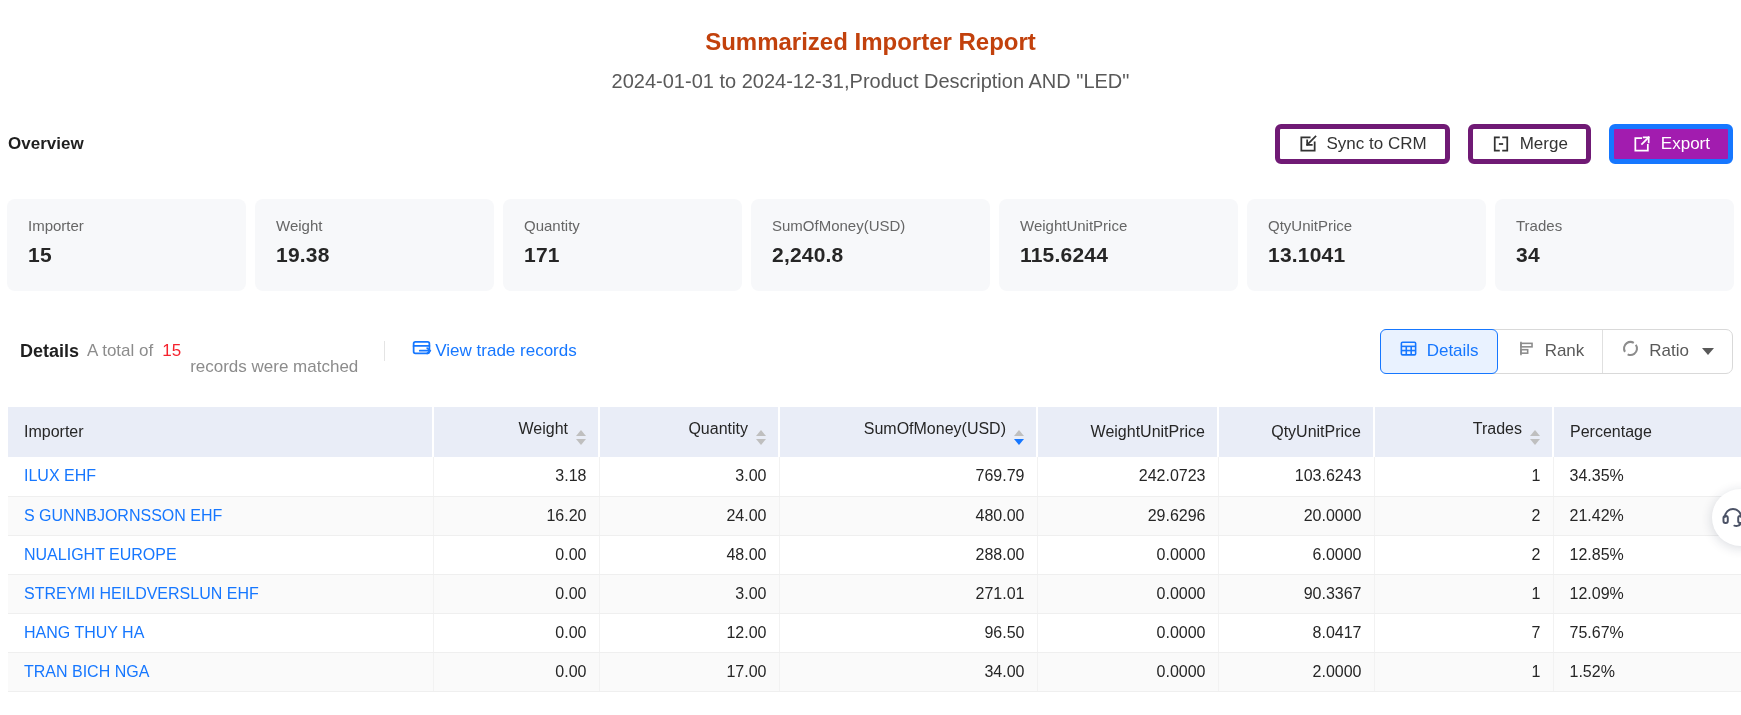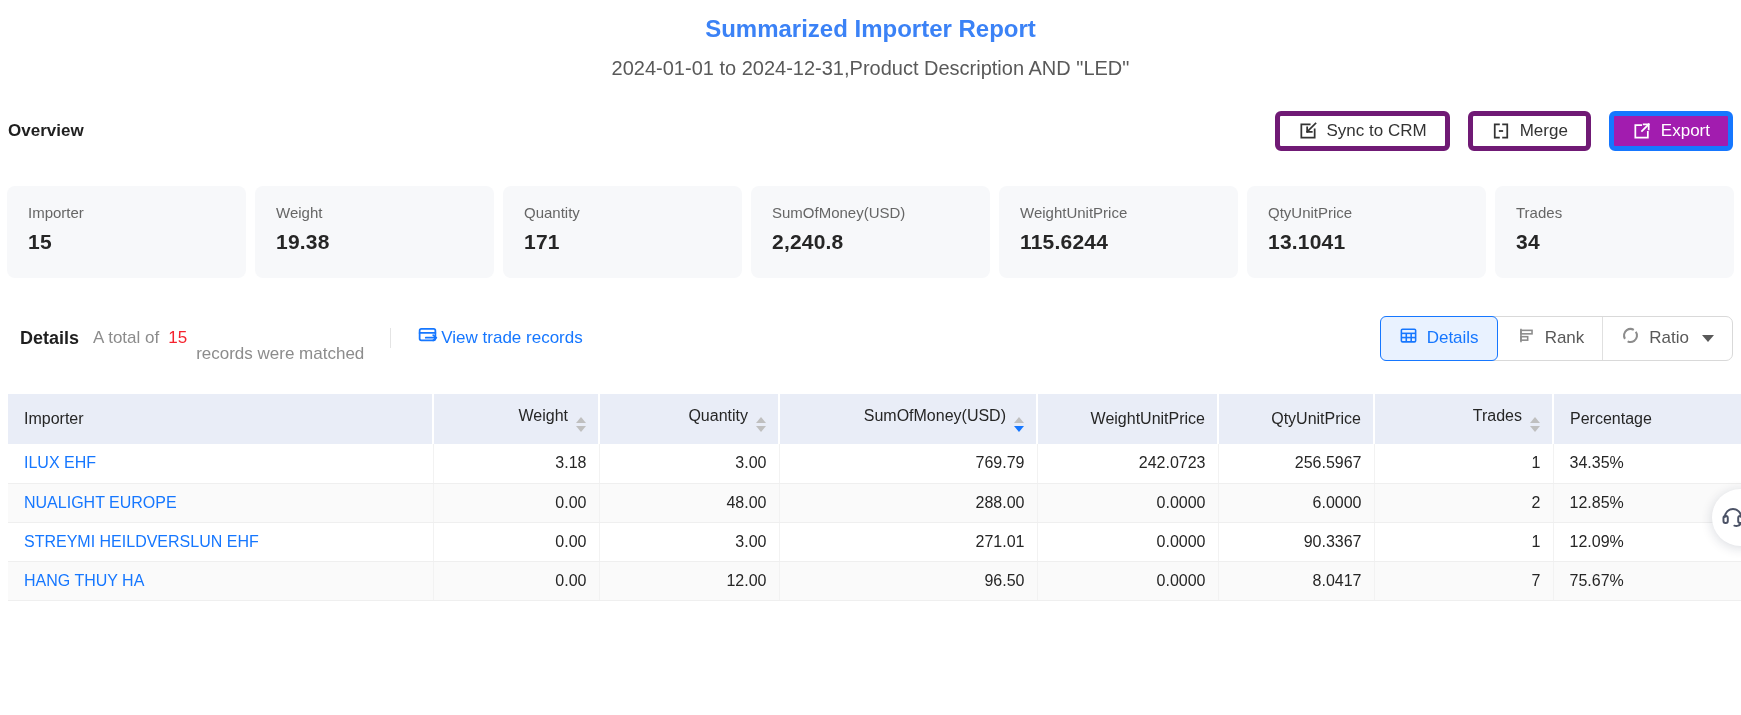--- a/index.html
+++ b/index.html
@@ -2,21 +2,21 @@
 <html><head>
 <meta charset="utf-8">
 <style>
   * { box-sizing: border-box; }
   html,body { margin:0; padding:0; }
   body {
     width:1741px; height:715px; background:#ffffff; overflow:hidden; position:relative;
     font-family:"Liberation Sans", sans-serif; color:#262626;
   }
   
-  .page-title { text-align:center; padding-top:15px; font-size:24px; font-weight:600; color:#3b82f6; }
+  .page-title { text-align:center; padding-top:28px; font-size:24px; font-weight:600; color:#c2410c; }
   .page-subtitle { text-align:center; margin-top:14px; font-size:20px; color:#595959; }
 
   
   .overview-row { display:flex; justify-content:space-between; align-items:center; margin:31px 8px 0 8px; height:40px;gap:45px; }
   .overview-label { font-size:17px; font-weight:700; color:#1f1f1f; }
   .action-buttons { display:flex; gap:18px; }
   .btn {
     height:40px; display:inline-flex; align-items:center; gap:9px; padding:0 18px;
     border:5px solid #701a75; border-radius:6px; background:#fff; font-size:17px; color:#333; cursor:pointer;
   }
@@ -26,21 +26,21 @@
   
   .stat-cards { display:flex; gap:9px; margin:35px 7px 0 7px; }
   .stat-card { flex:1; background:#f7f8fa; border-radius:8px; height:92px; padding:18px 21px; }
   .stat-label { font-size:15px; color:#666; }
   .stat-value { font-size:21px; font-weight:700; color:#262626; margin-top:9px; letter-spacing:.2px; }
 
   
   .details-row { display:flex; justify-content:space-between; align-items:center; margin:34px 8px 0 8px; }
   .details-left { display:flex; align-items:center; font-size:17px; }
   .details-title { font-size:18px; font-weight:700; color:#1f1f1f; margin-left:12px; }
-  .match-text { color:#8c8c8c; margin-left:14px; }
+  .match-text { color:#8c8c8c; margin-left:8px; }
   .match-count { color:#f5222d; margin:0 9px; }
   .v-divider { width:1px; height:20px; background:#e4e4e4; margin:0 26px; }
   .link { color:#1677ff; display:inline-flex; align-items:center; gap:3px; cursor:pointer; font-size:17px; }
 
   .segmented { display:flex; align-items:stretch; border:1px solid #d9d9d9; border-radius:7px; background:#fff; height:45px; }
   .seg { display:flex; align-items:center; gap:9px; padding:0 18px; font-size:17px; color:#595959; cursor:pointer; border-left:1px solid #e0e0e0; }
   .seg:first-child { border-left:none; }
   .seg.active {
     margin:-1px 0 -1px -1px; height:45px; border:1px solid #1677ff; border-radius:6px;
     background:#e9f2ff; color:#1677ff; position:relative; z-index:2;
@@ -242,23 +242,33 @@
         <th class="al"><span>Percentage</span></th>
       </tr>
     </thead>
     <tbody>
       <tr>
         <td class="al"><a class="importer-link">ILUX EHF</a></td>
         <td>3.18</td>
         <td>3.00</td>
         <td>769.79</td>
         <td>242.0723</td>
-        <td>256.5967</td>
+        <td>103.6243</td>
         <td>1</td>
         <td class="al">34.35%</td>
+      </tr>
+      <tr>
+        <td class="al"><a class="importer-link">S GUNNBJORNSSON EHF</a></td>
+        <td>16.20</td>
+        <td>24.00</td>
+        <td>480.00</td>
+        <td>29.6296</td>
+        <td>20.0000</td>
+        <td>2</td>
+        <td class="al">21.42%</td>
       </tr>
       <tr>
         <td class="al"><a class="importer-link">NUALIGHT EUROPE</a></td>
         <td>0.00</td>
         <td>48.00</td>
         <td>288.00</td>
         <td>0.0000</td>
         <td>6.0000</td>
         <td>2</td>
         <td class="al">12.85%</td>
@@ -275,20 +285,30 @@
       </tr>
       <tr>
         <td class="al"><a class="importer-link">HANG THUY HA</a></td>
         <td>0.00</td>
         <td>12.00</td>
         <td>96.50</td>
         <td>0.0000</td>
         <td>8.0417</td>
         <td>7</td>
         <td class="al">75.67%</td>
+      </tr>
+      <tr>
+        <td class="al"><a class="importer-link">TRAN BICH NGA</a></td>
+        <td>0.00</td>
+        <td>17.00</td>
+        <td>34.00</td>
+        <td>0.0000</td>
+        <td>2.0000</td>
+        <td>1</td>
+        <td class="al">1.52%</td>
       </tr>
     </tbody>
   </table>
 </div>
 
 <div class="float-help">
   <span>
     <svg width="26" height="26" viewBox="0 0 24 24" fill="none" stroke="#4b5266" stroke-width="1.8" stroke-linecap="round">
       <path d="M4.5 13 a7.5 7.5 0 0 1 15 0"></path>
       <rect x="3.2" y="12" width="4" height="6.5" rx="1.8"></rect>

